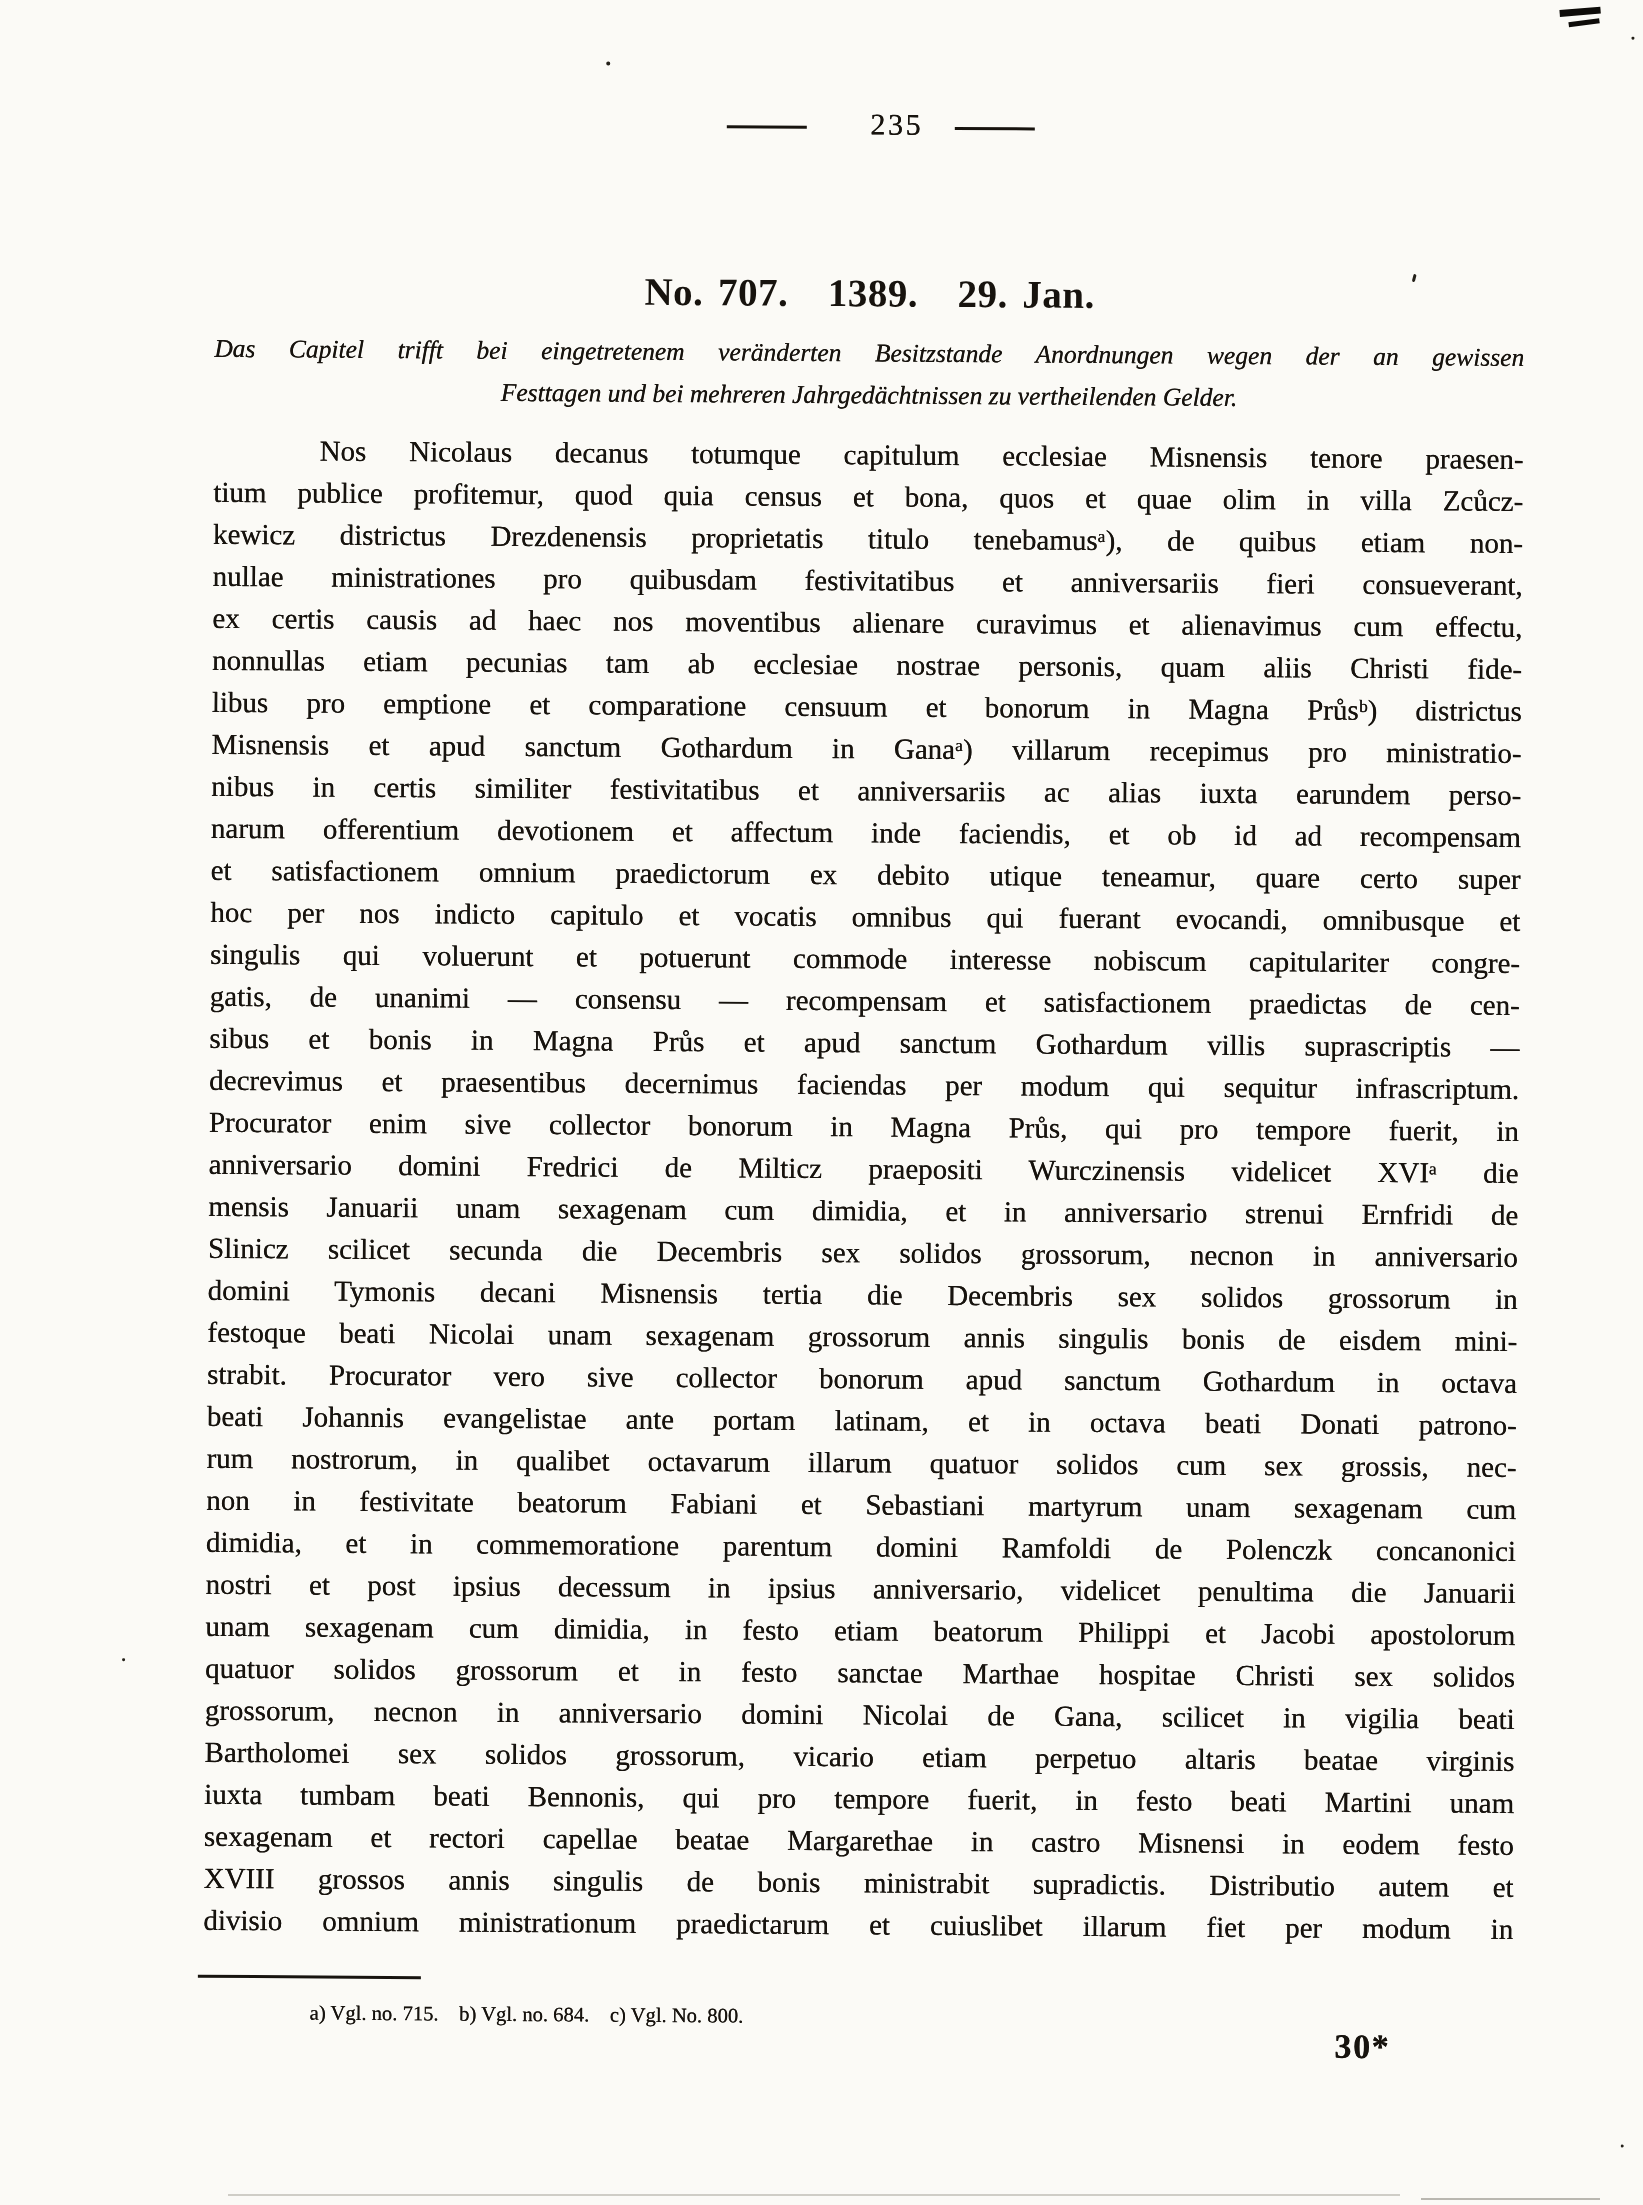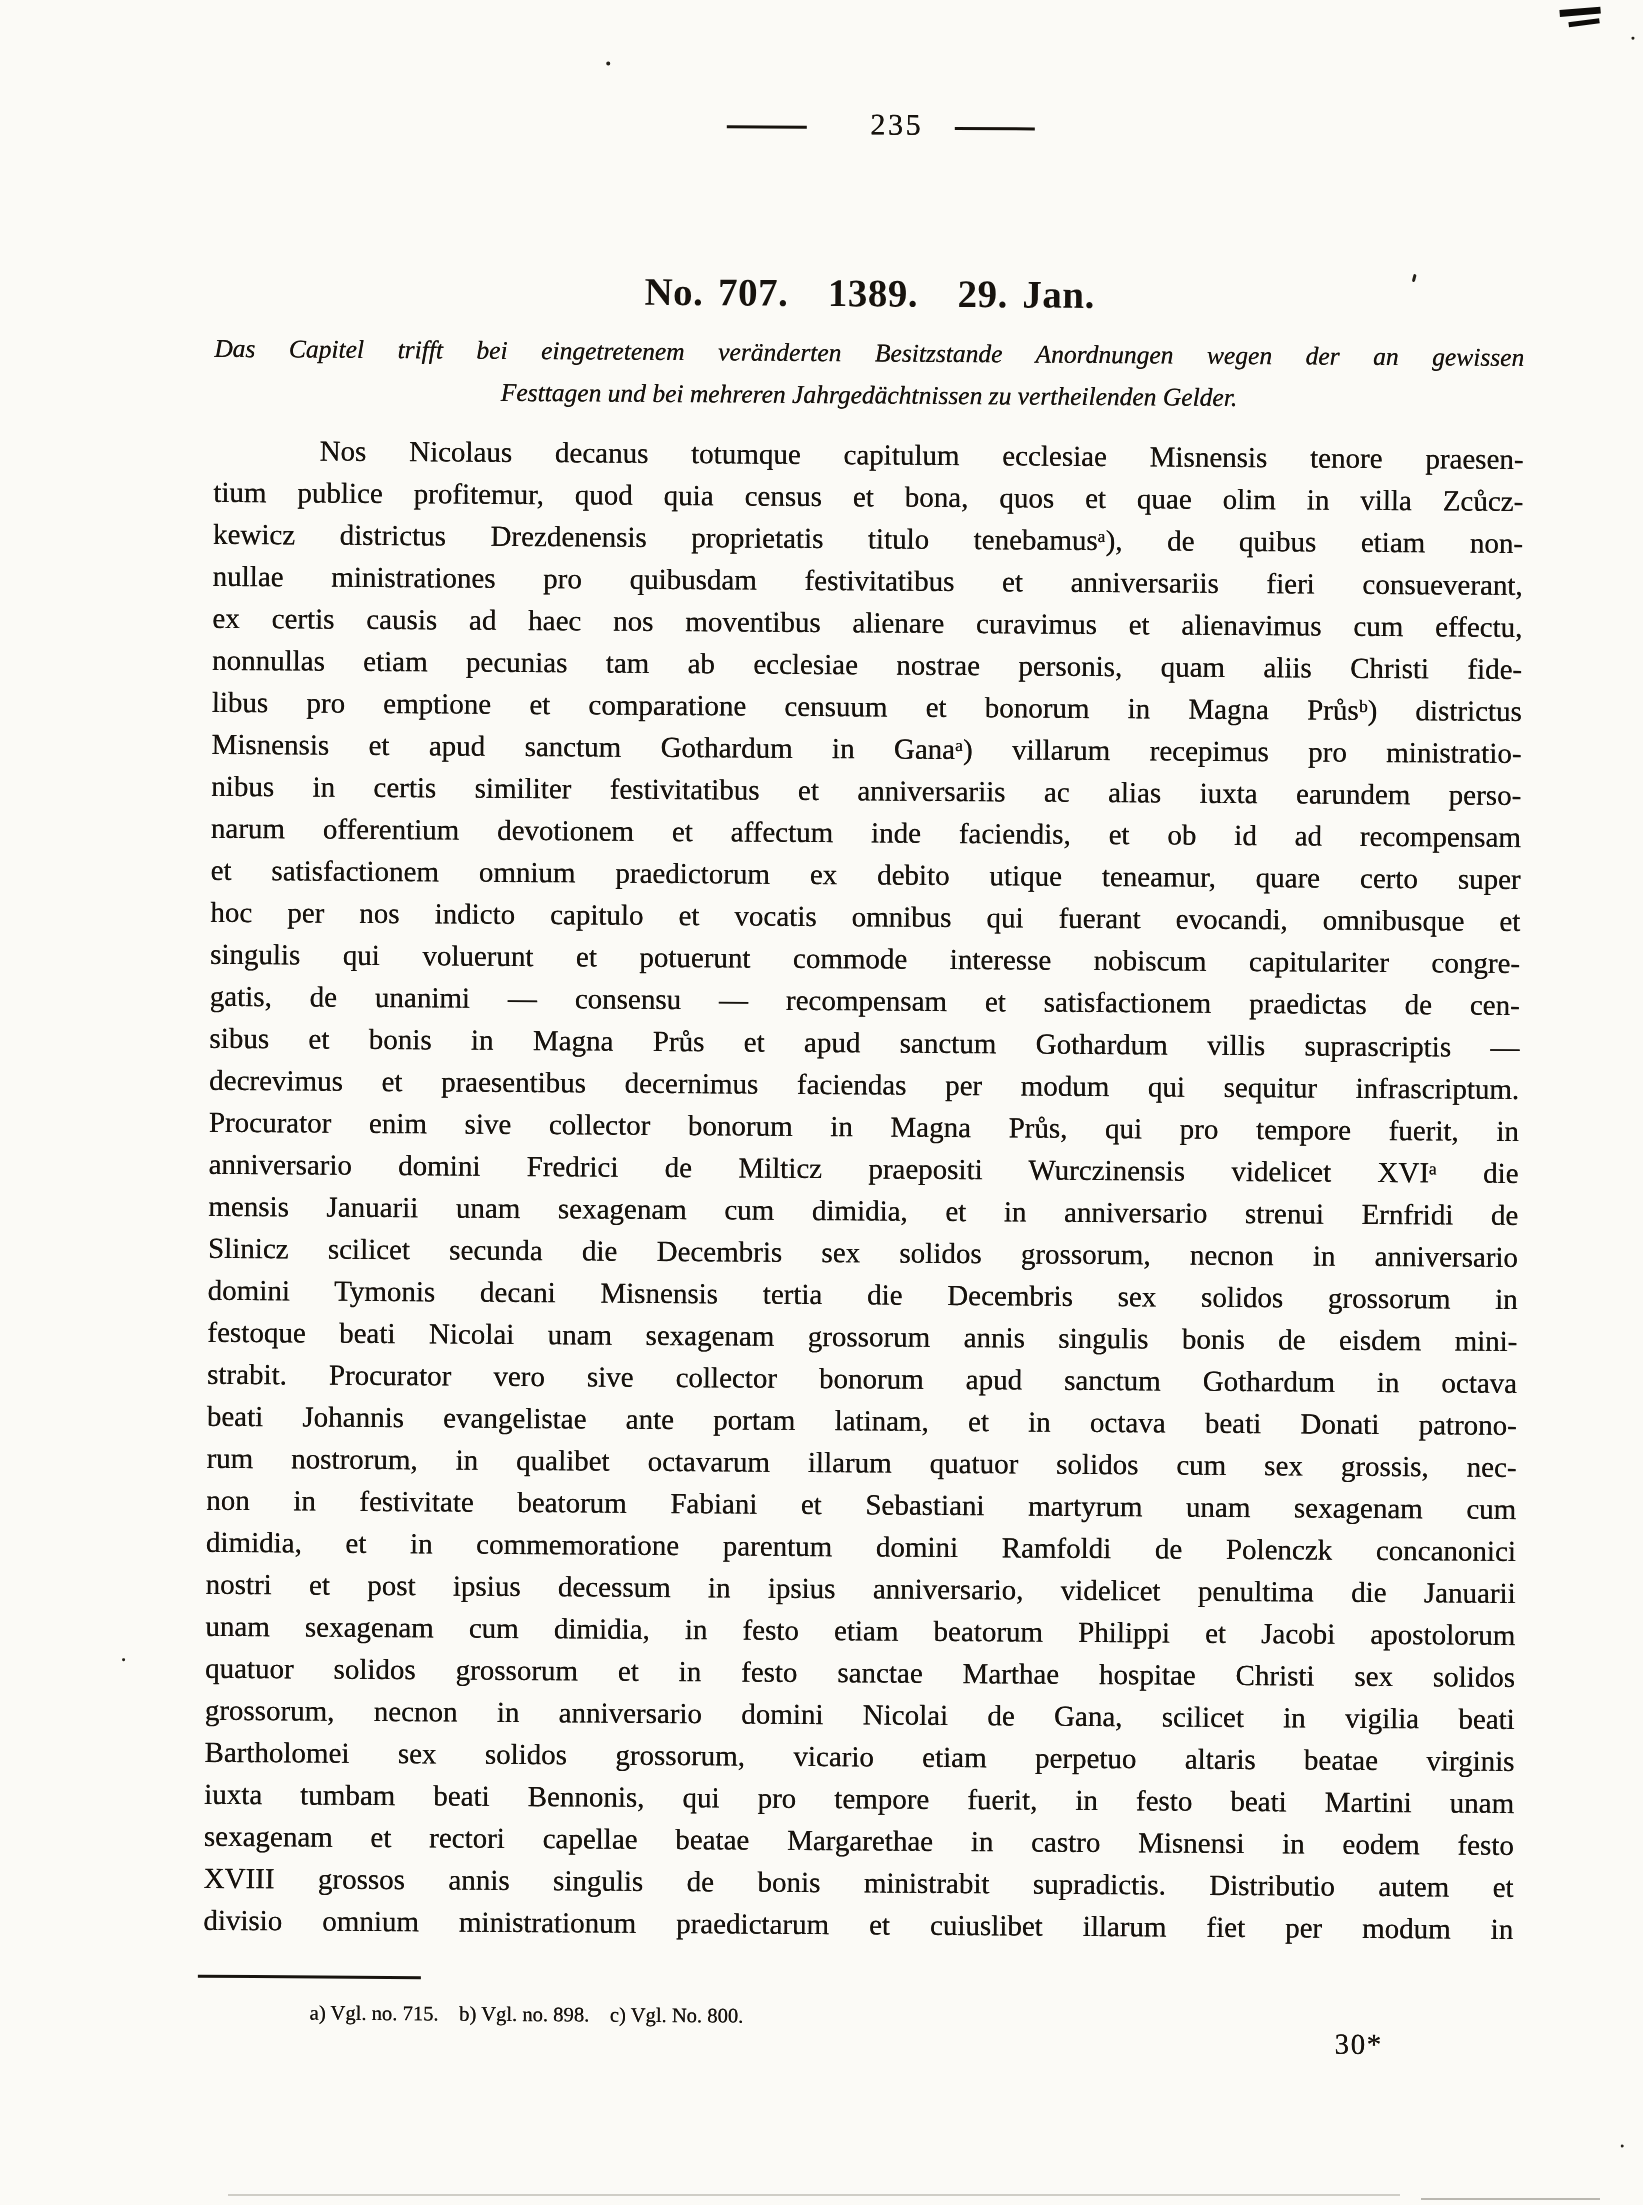--- a/index.html
+++ b/index.html
@@ -73,22 +73,22 @@
     position: absolute;
     left: 316px; top: 2005px;
     display: flex; gap: 20.6px;
     font-size: 20.6px;
     text-shadow: 0.2px 0.2px 0 currentColor;
   }
   
   #signature {
     position: absolute;
     left: 1341px; top: 2024px;
-    font-size: 29px;
-    font-weight: normal;
+    font-size: 34px;
+    font-weight: bold;
     letter-spacing: 1.6px;
     text-shadow: 0.2px 0.2px 0 currentColor;
   }
   
   .speck { position: absolute; background: #242019; border-radius: 50%; }
   .ink-bar { position: absolute; background: #0e0c09; }
   #corner-mark-1 { left: 1552px; top: 3.3px;  width: 41px; height: 7px; transform: rotate(-5deg); }
   #corner-mark-2 { left: 1561px; top: 15px; width: 31px; height: 4.9px;  transform: rotate(-8deg); }
   #speck-1 { left: 599px; top: 63px; width: 3.8px; height: 3.8px; }
   #speck-2 { left: 1624px; top: 31px;  width: 2.7px; height: 2.7px; }
@@ -153,21 +153,21 @@
         <div class="line">iuxta tumbam beati Bennonis, qui pro tempore fuerit, in festo beati Martini unam</div>
         <div class="line">sexagenam et rectori capellae beatae Margarethae in castro Misnensi in eodem festo</div>
         <div class="line">XVIII grossos annis singulis de bonis ministrabit supradictis.  Distributio autem et</div>
         <div class="line">divisio omnium ministrationum praedictarum et cuiuslibet illarum fiet per modum in</div>
       </div>
 
     <div id="footnote-rule"></div>
 
     <div id="footnotes">
         <div class="fn">a) Vgl. no. 715.</div>
-        <div class="fn">b) Vgl. no. 898.</div>
+        <div class="fn">b) Vgl. no. 684.</div>
         <div class="fn">c) Vgl. No. 800.</div>
       </div>
 
     <div id="signature">30*</div>
 
     <div id="corner-mark-1" class="ink-bar"></div>
     <div id="corner-mark-2" class="ink-bar"></div>
     <div id="speck-1" class="speck"></div>
     <div id="speck-2" class="speck"></div>
     <div id="speck-3" class="speck"></div>

